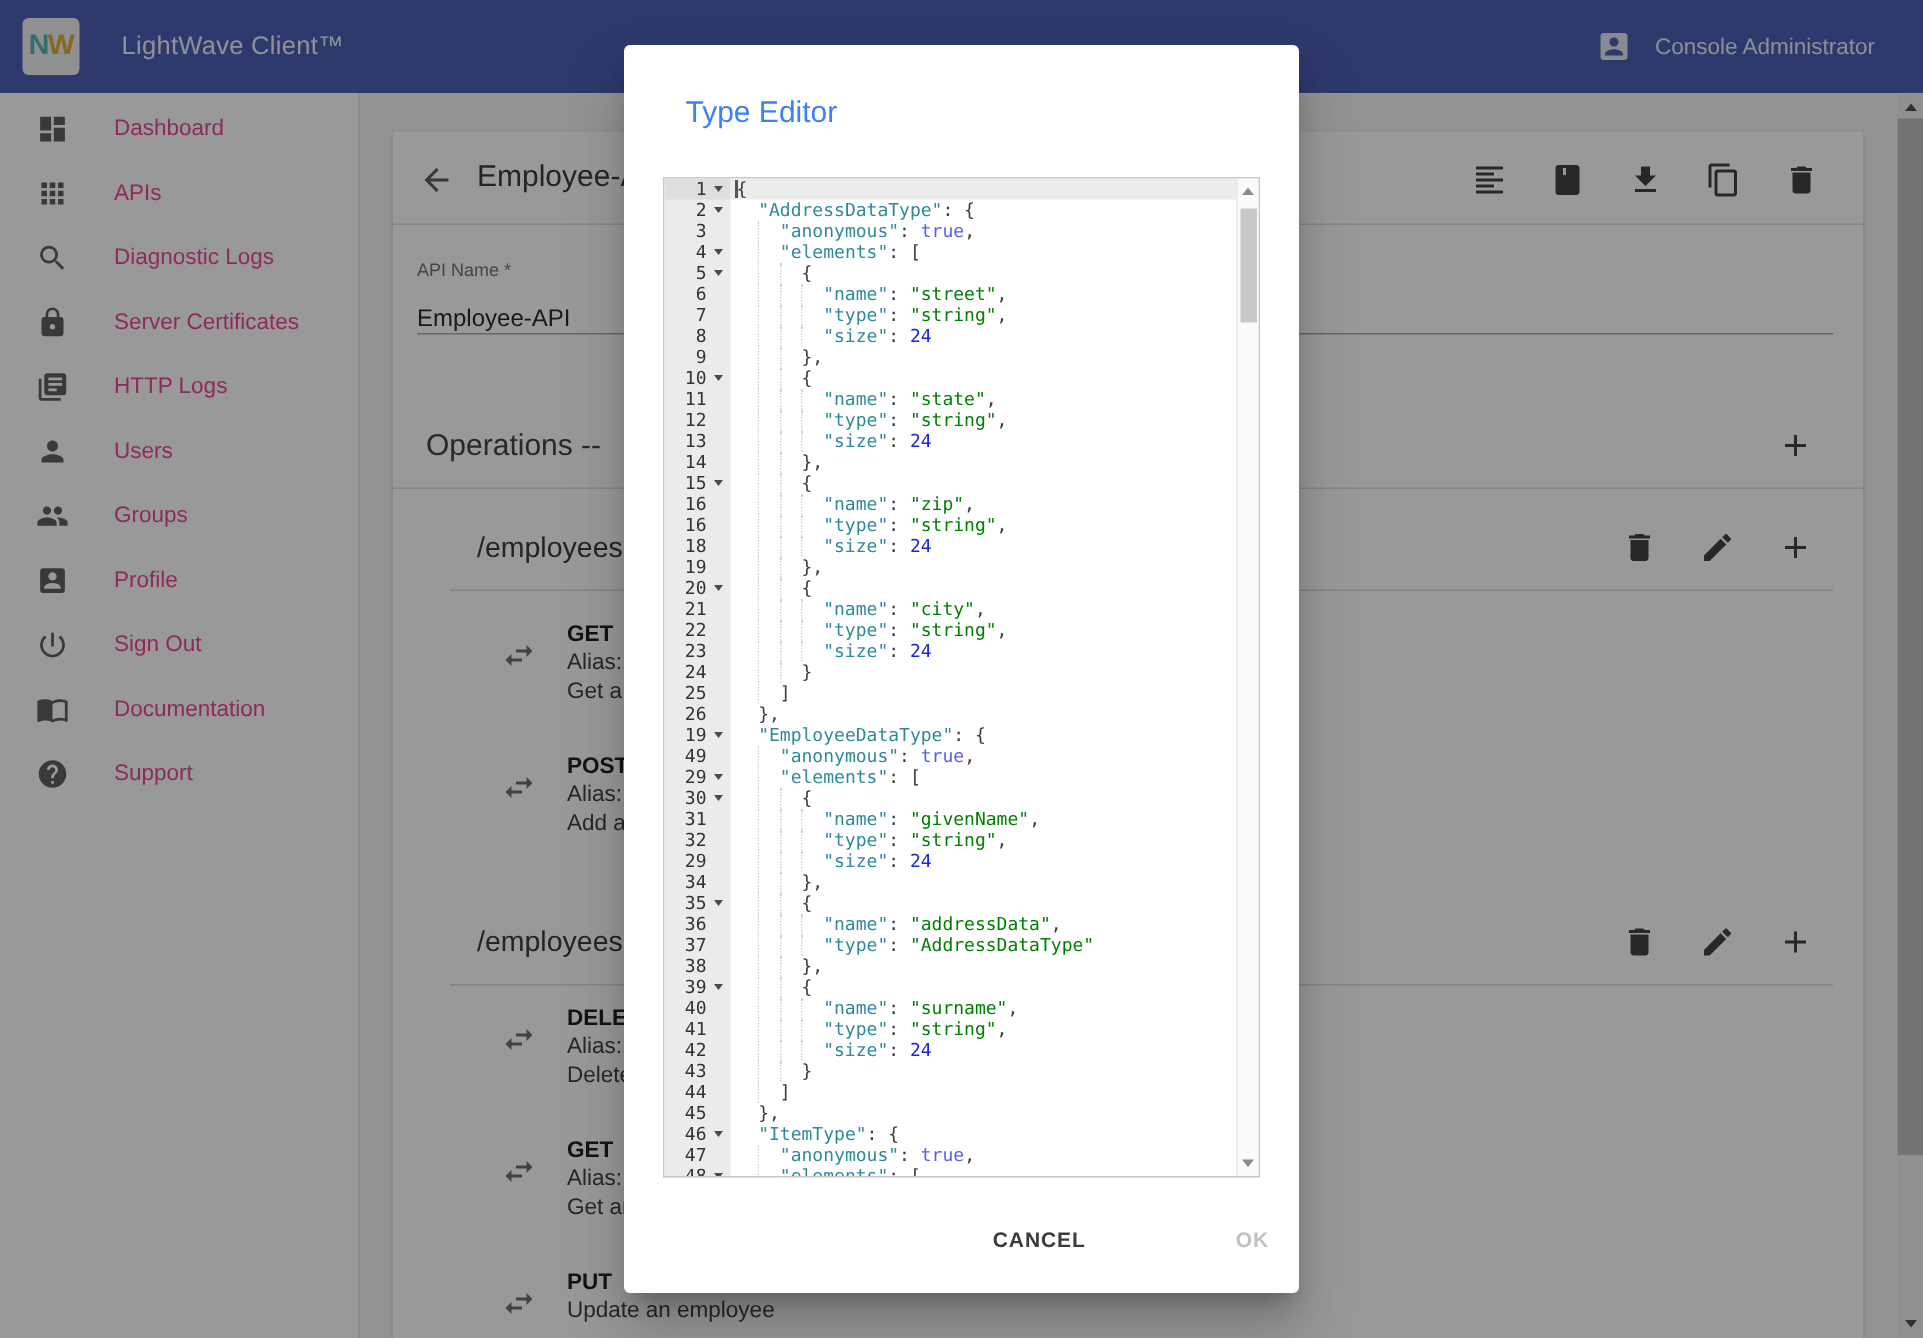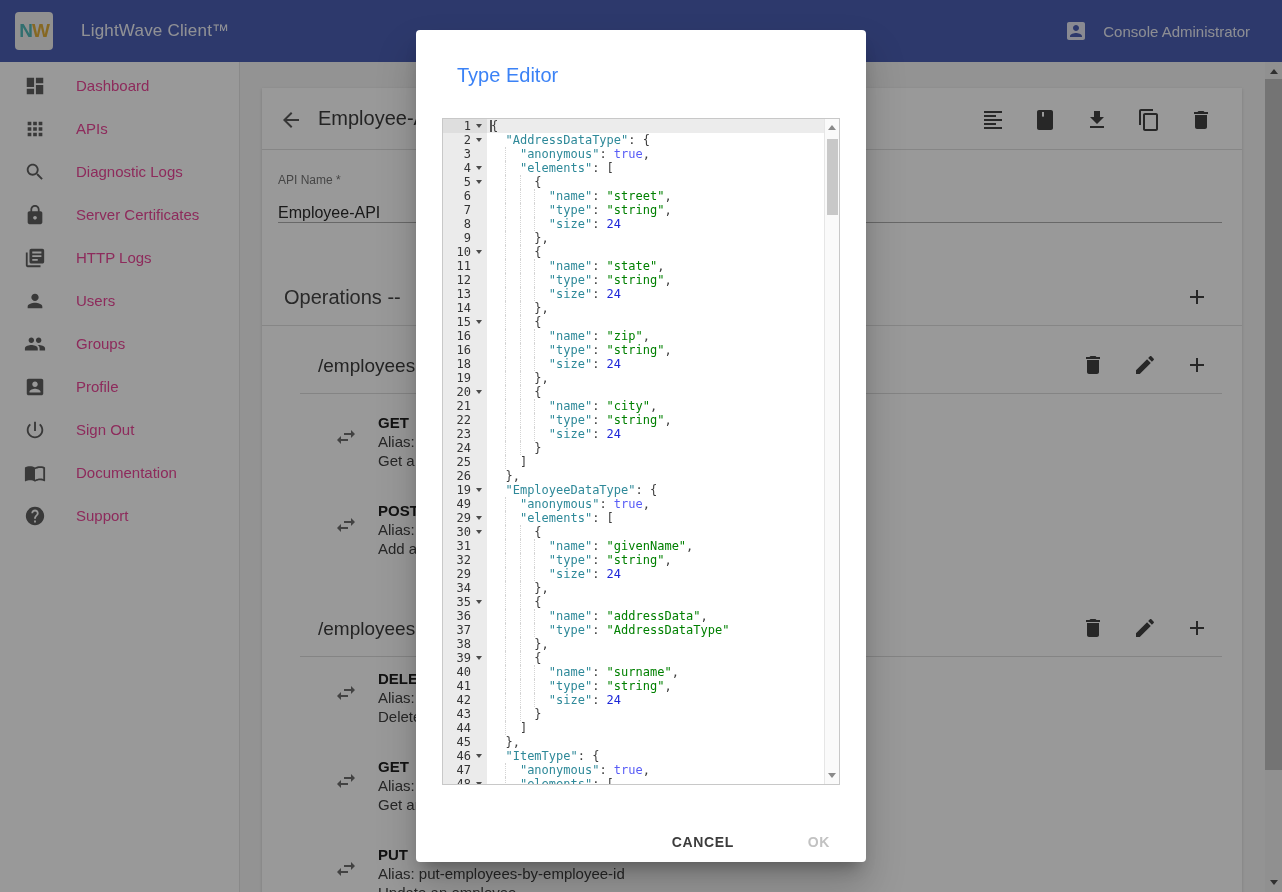--- a/index.html
+++ b/index.html
@@ -83,21 +83,21 @@
   .cursor { position:absolute; left:3px; top:1px; width:2px; height:12px; background:#555; }
   .tok-p { color:#3b3b3b; } .tok-k { color:var(--c-key,#2e8999); } .tok-s { color:var(--c-str,#008000); }
   .tok-n { color:var(--c-num,#1d27d8); } .tok-b { color:var(--c-bool,#585cf6); }
 
   .ed-scroll { width:15px; flex:none; background:#fafafa; border-left:1px solid #e6e6e6; position:relative; }
   .ed-thumb { position:absolute; left:2px; top:20px; width:11px; height:76px; background:#c8c8c8; }
   .ed-arr { position:absolute; left:3px; width:0; height:0; border-left:4px solid transparent; border-right:4px solid transparent; }
   .ed-arr-up { top:6px; border-bottom:5px solid #8a8a8a; }
   .ed-arr-dn { bottom:6px; border-top:5px solid #8a8a8a; }
 
-  .modal-actions { position:absolute; right:28px; bottom:4px; height:48px; display:flex; align-items:flex-end; gap:58px; }
+  .modal-actions { position:absolute; right:12px; bottom:4px; height:48px; display:flex; align-items:flex-start; gap:84px; }
   .btn { border:none; background:none; font-family:"Liberation Sans", sans-serif; font-size:14px; font-weight:bold;
          letter-spacing:.6px; cursor:pointer; padding:8px 8px; }
   .btn-cancel { color:#3c3c3c; }
   .btn-ok { color:#c2c2c2; cursor:default; }
 </style>
 </head>
 <body>
 
 <header class="topbar">
   <div class="logo-box">
@@ -341,21 +341,20 @@
           </div>
         </div>
         <div class="op" style="top: 757px;">
           <span class="mi swap">
             <svg viewBox="0 0 24 24" width="24" height="24">
               <path d="M6.99 11L3 15l3.99 4v-3H14v-2H6.99v-3zM21 9l-3.99-4v3H10v2h7.01v3L21 9z"></path>
             </svg>
           </span>
           <div class="optext">
             <div class="method">PUT</div>
-            <div class="alias">Alias: put-employees-by-employee-id</div>
             <div class="desc">Update an employee</div>
           </div>
         </div>
       </div>
   </div>
 </main>
 
 <div class="pg-scroll">
   <i class="arr arr-up"></i>
   <div class="pg-thumb"></div>

